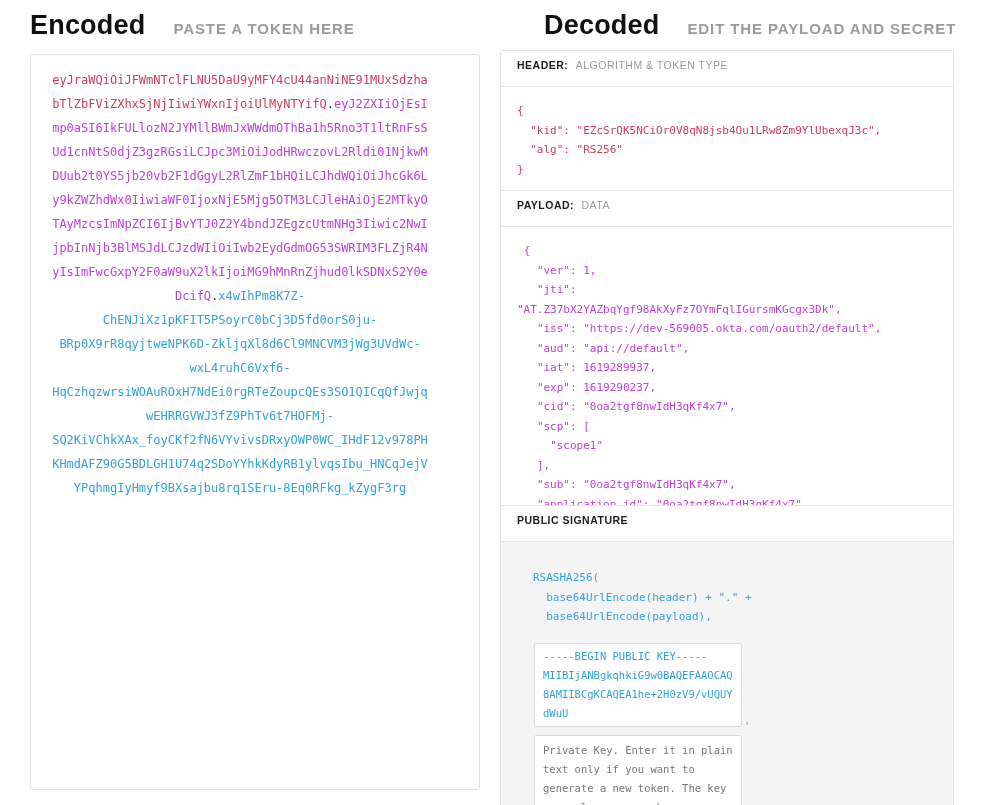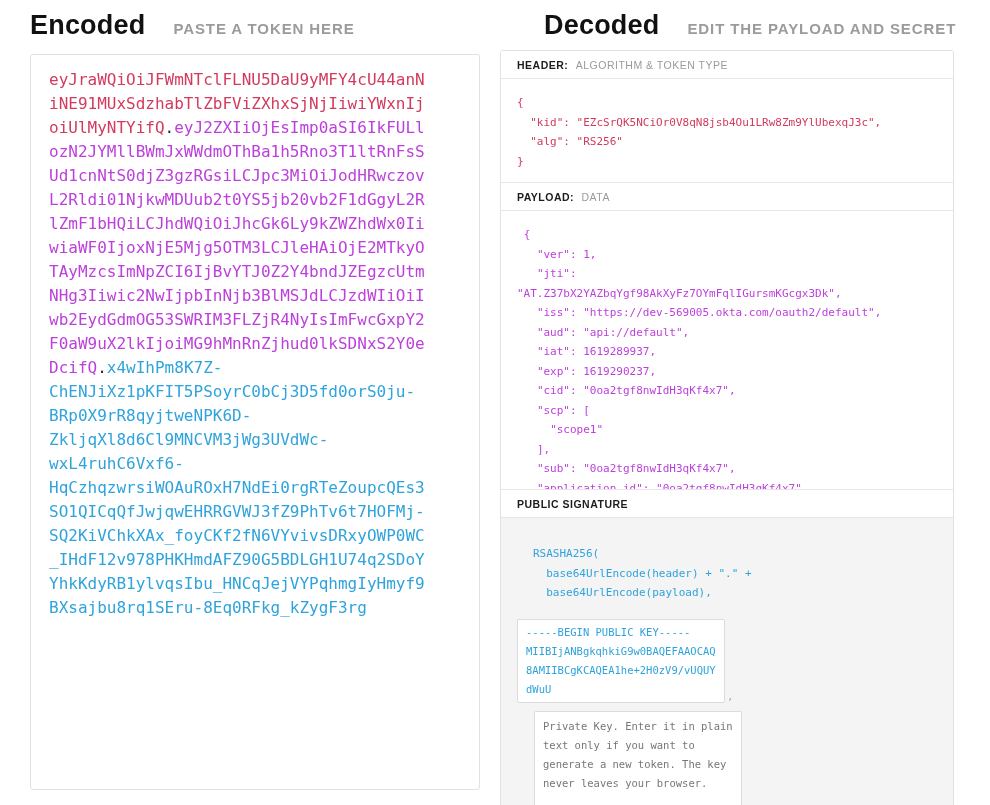--- a/index.html
+++ b/index.html
@@ -26,38 +26,38 @@
 
   
   .token-box{
     position:absolute; left:30px; top:54px; width:450px; height:736px;
     background:#fff; border:1px solid #e2e2e2; border-radius:3px;
   }
   .token-pre{
     margin:0; padding:13px 18px;
     width:418px;
     font-family:"DejaVu Sans Mono", monospace;
-    font-size:16px; line-height:24px;
-    white-space:pre-wrap; word-break:break-word; overflow-wrap:break-word;
+    font-size:12px; line-height:24px;
+    white-space:pre-wrap; word-break:break-word; overflow-wrap:break-word;text-align:center;
   }
   .token-pre .seg-header{ color:#d23b5d; }
   .token-pre .seg-dot{ color:#2b2b2b; }
   .token-pre .seg-payload{ color:#bd40dc; }
   .token-pre .seg-signature{ color:#2fa3dc; }
 
   
   .decoded-box{
     position:absolute; left:500px; top:50px; width:454px; height:756px;
     background:#fff; border:1px solid #e2e2e2; border-bottom:none;
     border-radius:3px 3px 0 0;
     display:flex; flex-direction:column;
   }
   .sec-bar{
     flex:0 0 auto;
-    padding:8px 16px 7px 16px;
+    padding:8px 16px 15px 16px;
     border-bottom:1px solid #e6e6e6;
     font-size:10.5px; letter-spacing:.5px;
     background:#fff;
   }
   .sec-bar + .code-area + .sec-bar, .sec-bar.inner{ border-top:1px solid #e6e6e6; }
   .sec-label{ font-weight:700; color:#1c1c1c; }
   .sec-sublabel{ font-weight:400; color:#9b9b9b; margin-left:4px; }
   .code-area{
     flex:0 0 auto;
     background:#fff;
@@ -75,21 +75,21 @@
     background:#f4f4f4;
     padding:10px 16px 16px 16px;
   }
   .sig-pre{
     margin:16px;
     font-family:"DejaVu Sans Mono", monospace;
     font-size:11px; line-height:19.5px;
     color:#2fa3dc;
     white-space:pre-wrap;
   }
-  .key-row{ display:flex; align-items:flex-end; }
+  .key-row{ display:flex; align-items:flex-end; margin-left:17px; }
   .key-comma{
     font-family:"DejaVu Sans Mono", monospace;
     font-size:11px; color:#8fb7cc; margin-left:2px;
   }
   textarea{
     display:block;
     width:208px;
     border:1px solid #dcdcdc; border-radius:2px;
     background:#fff;
     font-family:"DejaVu Sans Mono", monospace;

